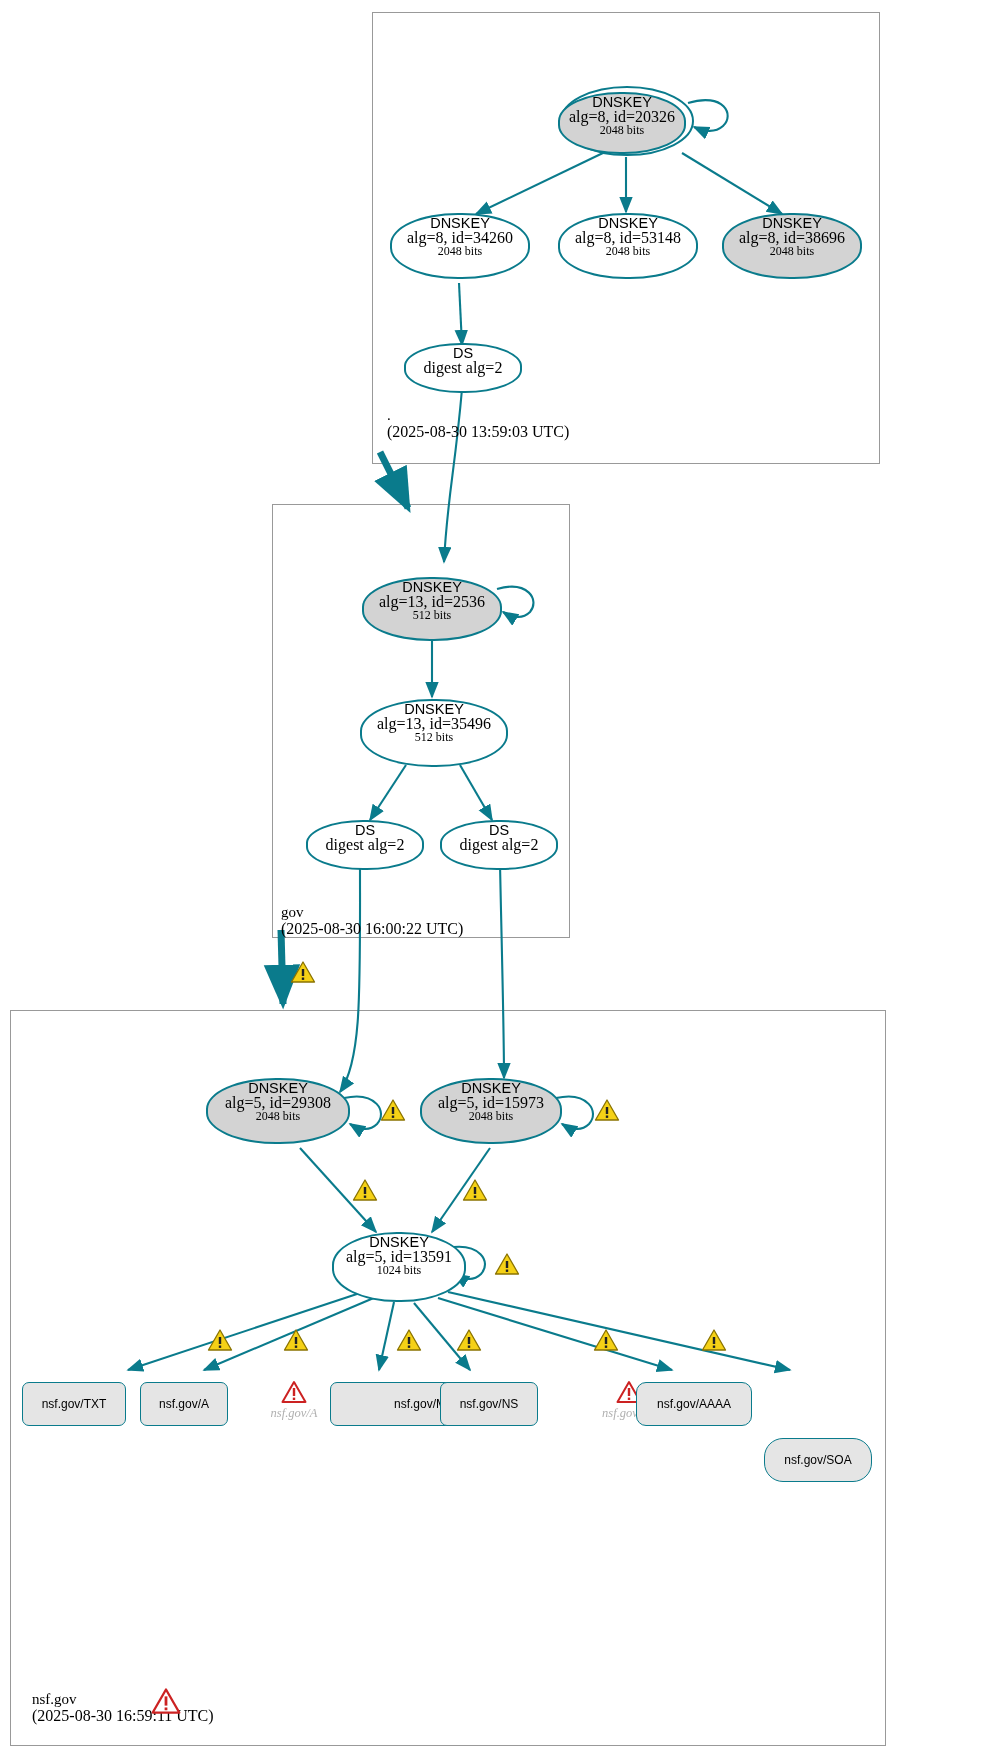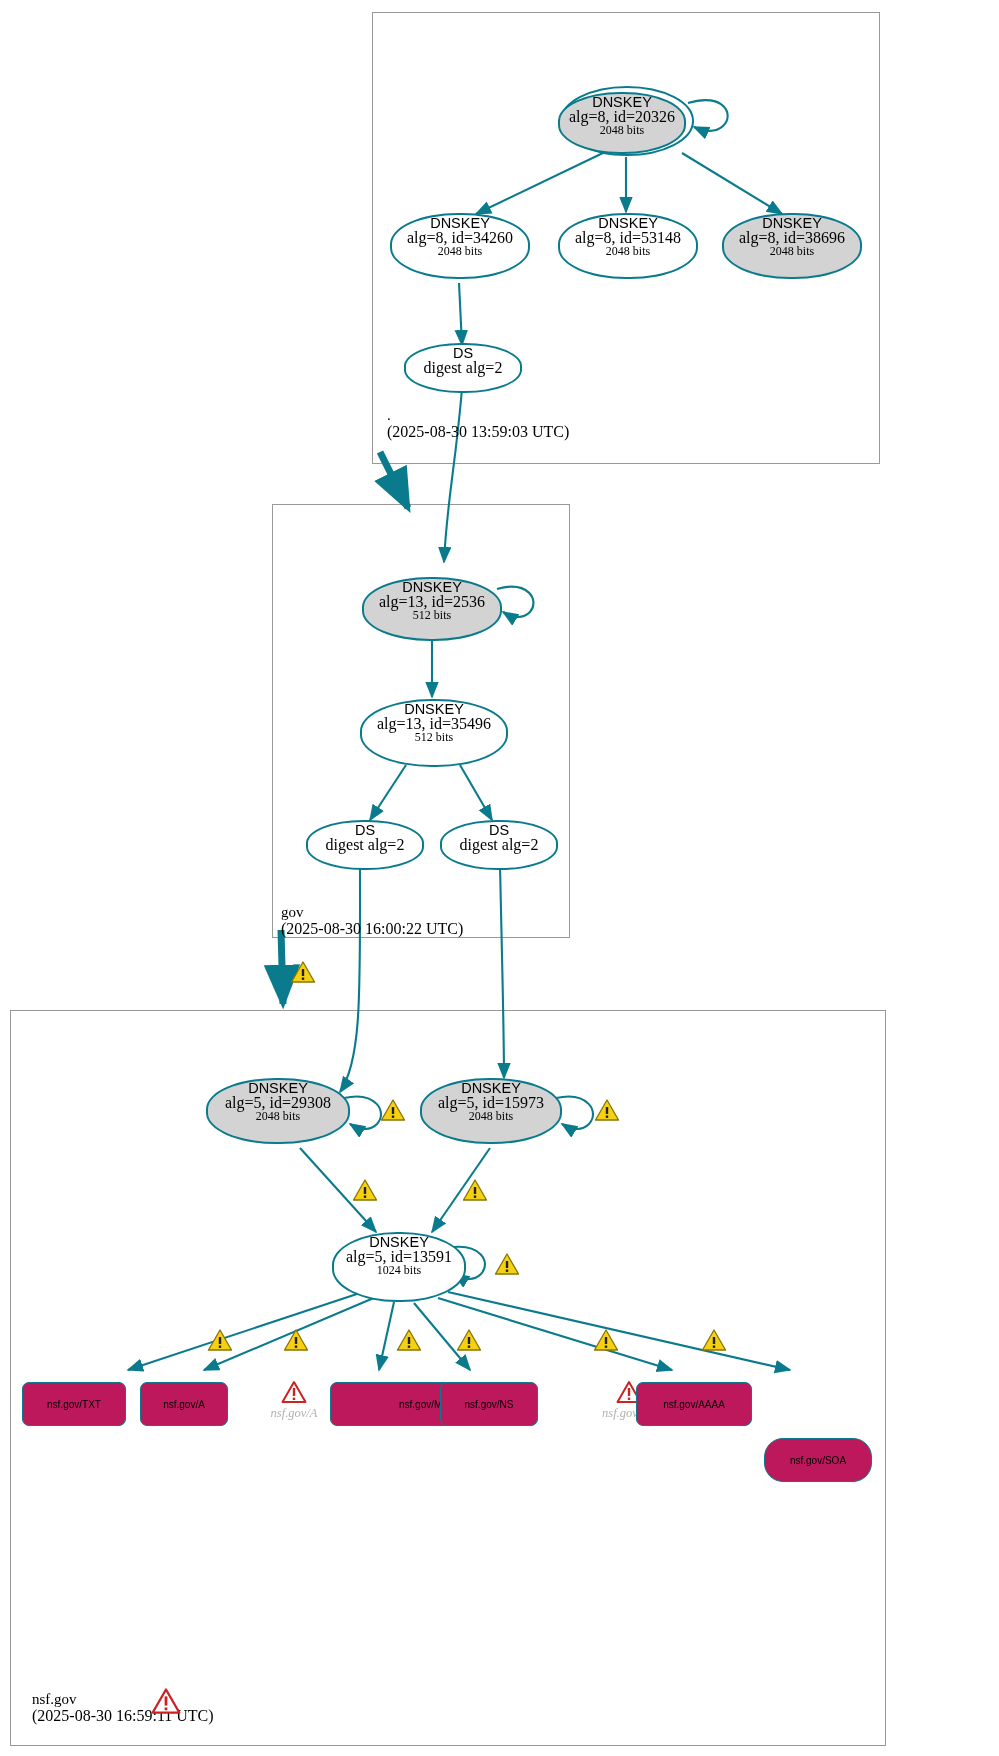--- a/index.html
+++ b/index.html
@@ -9,22 +9,22 @@
   .zone-box{position:absolute;border:1px solid #999999;background:transparent;}
   .zone-label{position:absolute;font-family:"Liberation Serif",serif;color:#000;}
   .zone-name{font-size:15px;line-height:17px;}
   .zone-time{font-size:16px;line-height:16px;}
   .node{position:absolute;display:flex;flex-direction:column;align-items:center;justify-content:flex-start;
         text-align:center;color:#000;}
   .node .t1{font-family:"Liberation Sans",sans-serif;font-size:14.5px;line-height:16px;}
   .node .t2{font-family:"Liberation Serif",serif;font-size:16px;line-height:13.5px;}
   .node .t3{font-family:"Liberation Serif",serif;font-size:12px;line-height:13.5px;}
   .rr{position:absolute;display:flex;align-items:center;justify-content:center;
-      border:1.6px solid #0a7b8c;border-radius:7px;background:#be185d;
-      font-family:"Liberation Sans",sans-serif;font-size:10px;color:#000;}
+      border:1.6px solid #0a7b8c;border-radius:7px;background:#e5e5e5;
+      font-family:"Liberation Sans",sans-serif;font-size:12px;color:#000;}
   .rr-err{position:absolute;display:flex;flex-direction:column;align-items:center;justify-content:flex-start;}
   .rr-err .lbl{font-family:"Liberation Serif",serif;font-style:italic;font-size:12.5px;color:#b0b0b0;margin-top:2px;}
   .warn{position:absolute;}
   .err{position:absolute;}
 </style>
 </head>
 <body>
 
 <div id="stage">
 
@@ -253,21 +253,21 @@
 
   <div class="rr-err" style="left:510px;top:1380px;width:200px;">
     <svg width="26" height="24" viewBox="0 0 26 24" style="margin-left:38px;">
       <path d="M13 2 L24.5 22 L1.5 22 Z" fill="#ffffff" stroke="#cc2222" stroke-width="2" stroke-linejoin="round"></path>
       <rect x="11.8" y="8" width="2.4" height="8" fill="#cc2222"></rect>
         <rect x="11.8" y="17.6" width="2.4" height="2.4" fill="#cc2222"></rect>
     </svg>
     <div class="lbl" style="margin-left:38px;">nsf.gov/NS</div>
   </div>
 
-  <div class="rr" style="left:636px;top:1382px;width:114px;height:42px;">nsf.gov/AAAA</div>
+  <div class="rr" style="left:636px;top:1382px;width:114px;height:42px;border-radius:10px;">nsf.gov/AAAA</div>
   <div class="rr" style="left:764px;top:1438px;width:106px;height:42px;border-radius:19px;">nsf.gov/SOA</div>
 
   <div class="zone-label" style="left:32px;top:1691px;">
     <div class="zone-name">nsf.gov</div>
     <div class="zone-time">(2025-08-30 16:59:11 UTC)</div>
   </div>
   <svg class="err" style="left:151px;top:1687px;" width="30" height="28" viewBox="0 0 26 24">
     <path d="M13 2 L24.5 22 L1.5 22 Z" fill="#ffffff" stroke="#cc2222" stroke-width="2" stroke-linejoin="round"></path>
     <rect x="11.8" y="8" width="2.4" height="8" fill="#cc2222"></rect>
       <rect x="11.8" y="17.6" width="2.4" height="2.4" fill="#cc2222"></rect>

